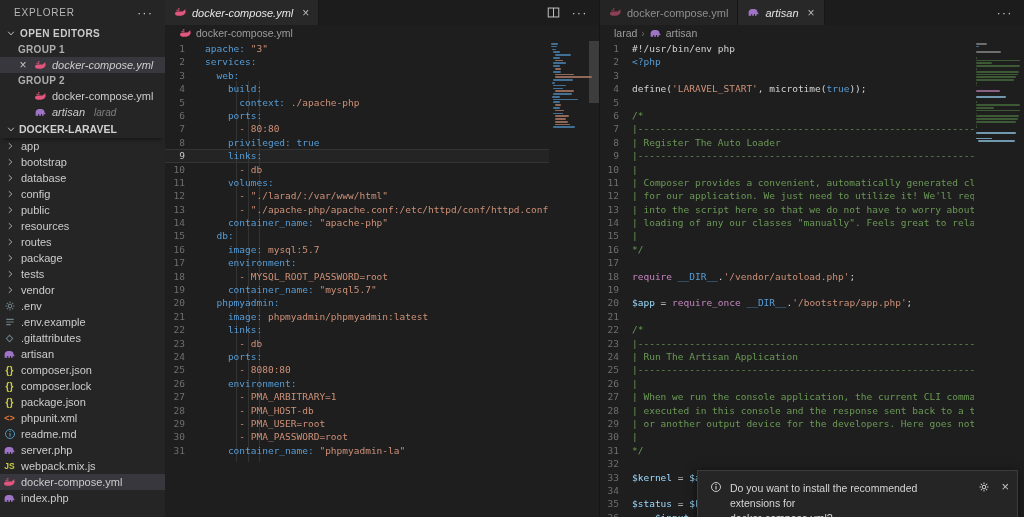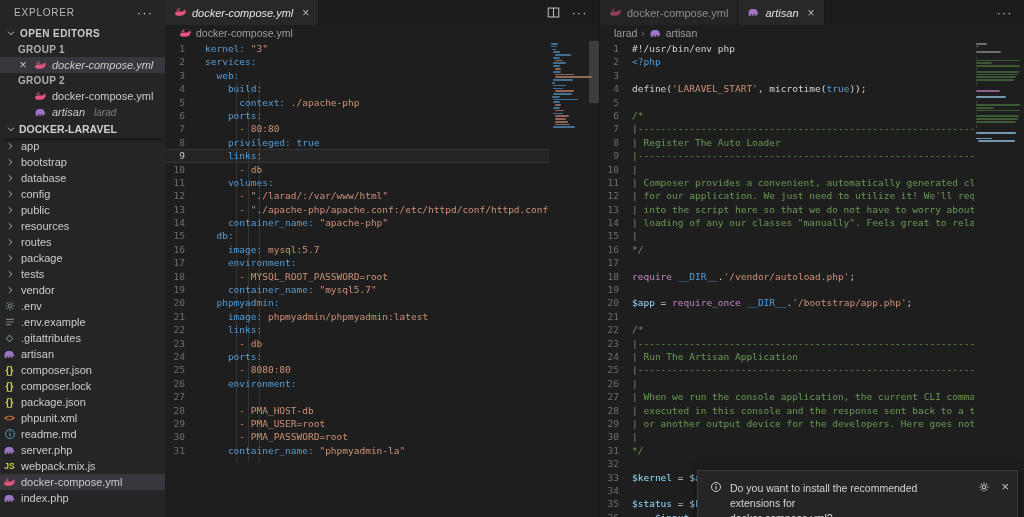--- a/index.html
+++ b/index.html
@@ -362,21 +362,21 @@
               <rect x="5.1" y="2.5" width="1.5" height="1.5" fill="#e2567d"></rect>
             </svg>
           </span>
           <span>docker-compose.yml</span>
         </div>
       <div class="editor-body">
         <div class="lines">
           <div class="indent-guide" style="left:71px"></div>
           <div class="indent-guide" style="left:83px"></div>
           <div class="indent-guide" style="left:94px"></div>
-        <div class="code-line"><span class="ln">1</span><span class="code"><span class="tk-k">kernel:</span><span class="tk-w"> </span><span class="tk-s">"3"</span></span></div>
+        <div class="code-line"><span class="ln">1</span><span class="code"><span class="tk-k">apache:</span><span class="tk-w"> </span><span class="tk-s">"3"</span></span></div>
             <div class="code-line"><span class="ln">2</span><span class="code"><span class="tk-k">services:</span></span></div>
             <div class="code-line"><span class="ln">3</span><span class="code"><span class="tk-w">  </span><span class="tk-k">web:</span></span></div>
             <div class="code-line"><span class="ln">4</span><span class="code"><span class="tk-w">    </span><span class="tk-k">build:</span></span></div>
             <div class="code-line"><span class="ln">5</span><span class="code"><span class="tk-w">      </span><span class="tk-k">context:</span><span class="tk-w"> </span><span class="tk-s">./apache-php</span></span></div>
             <div class="code-line"><span class="ln">6</span><span class="code"><span class="tk-w">    </span><span class="tk-k">ports:</span></span></div>
             <div class="code-line"><span class="ln">7</span><span class="code"><span class="tk-w">      </span><span class="tk-s">- 80:80</span></span></div>
             <div class="code-line"><span class="ln">8</span><span class="code"><span class="tk-w">    </span><span class="tk-k">privileged:</span><span class="tk-w"> </span><span class="tk-b">true</span></span></div>
             <div class="code-line current"><span class="ln">9</span><span class="code"><span class="tk-w">    </span><span class="tk-k">links:</span></span></div>
             <div class="code-line"><span class="ln">10</span><span class="code"><span class="tk-w">      </span><span class="tk-s">- db</span></span></div>
             <div class="code-line"><span class="ln">11</span><span class="code"><span class="tk-w">    </span><span class="tk-k">volumes:</span></span></div>
@@ -388,21 +388,21 @@
             <div class="code-line"><span class="ln">17</span><span class="code"><span class="tk-w">    </span><span class="tk-k">environment:</span></span></div>
             <div class="code-line"><span class="ln">18</span><span class="code"><span class="tk-w">      </span><span class="tk-s">- MYSQL_ROOT_PASSWORD=root</span></span></div>
             <div class="code-line"><span class="ln">19</span><span class="code"><span class="tk-w">    </span><span class="tk-k">container_name:</span><span class="tk-w"> </span><span class="tk-s">"mysql5.7"</span></span></div>
             <div class="code-line"><span class="ln">20</span><span class="code"><span class="tk-w">  </span><span class="tk-k">phpmyadmin:</span></span></div>
             <div class="code-line"><span class="ln">21</span><span class="code"><span class="tk-w">    </span><span class="tk-k">image:</span><span class="tk-w"> </span><span class="tk-s">phpmyadmin/phpmyadmin:latest</span></span></div>
             <div class="code-line"><span class="ln">22</span><span class="code"><span class="tk-w">    </span><span class="tk-k">links:</span></span></div>
             <div class="code-line"><span class="ln">23</span><span class="code"><span class="tk-w">      </span><span class="tk-s">- db</span></span></div>
             <div class="code-line"><span class="ln">24</span><span class="code"><span class="tk-w">    </span><span class="tk-k">ports:</span></span></div>
             <div class="code-line"><span class="ln">25</span><span class="code"><span class="tk-w">      </span><span class="tk-s">- 8080:80</span></span></div>
             <div class="code-line"><span class="ln">26</span><span class="code"><span class="tk-w">    </span><span class="tk-k">environment:</span></span></div>
-            <div class="code-line"><span class="ln">27</span></div>
+            <div class="code-line"><span class="ln">27</span><span class="code"><span class="tk-w">      </span><span class="tk-s">- PMA_ARBITRARY=1</span></span></div>
             <div class="code-line"><span class="ln">28</span><span class="code"><span class="tk-w">      </span><span class="tk-s">- PMA_HOST-db</span></span></div>
             <div class="code-line"><span class="ln">29</span><span class="code"><span class="tk-w">      </span><span class="tk-s">- PMA_USER=root</span></span></div>
             <div class="code-line"><span class="ln">30</span><span class="code"><span class="tk-w">      </span><span class="tk-s">- PMA_PASSWORD=root</span></span></div>
             <div class="code-line"><span class="ln">31</span><span class="code"><span class="tk-w">    </span><span class="tk-k">container_name:</span><span class="tk-w"> </span><span class="tk-s">"phpmyadmin-la"</span></span></div>
           </div>
         <div class="minimap">
             <div class="mm-line" style="margin-left: 2px; width: 7.44px; background: rgb(86, 156, 214);"></div>
             <div class="mm-line" style="margin-left: 2px; width: 5.58px; background: rgb(86, 156, 214);"></div>
             <div class="mm-line" style="margin-left: 3.2px; width: 3.72px; background: rgb(86, 156, 214);"></div>
             <div class="mm-line" style="margin-left: 4.4px; width: 6.2px; background: rgb(86, 156, 214);"></div>

